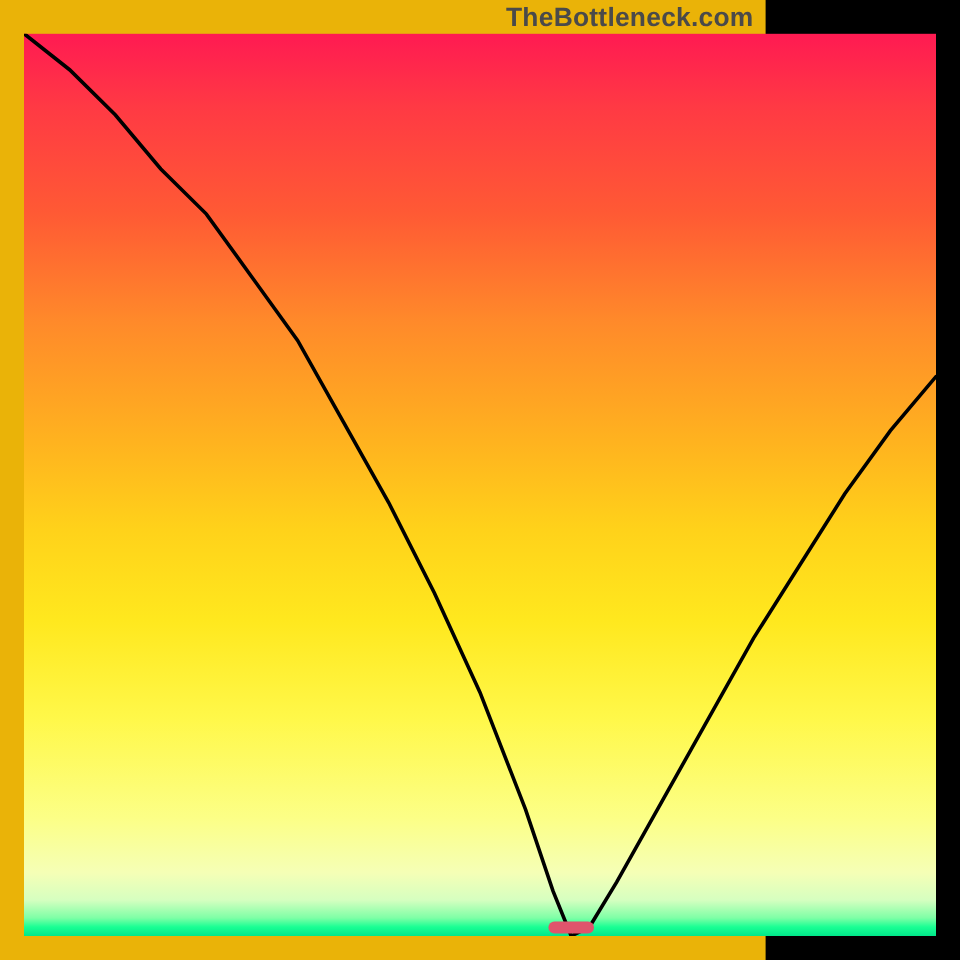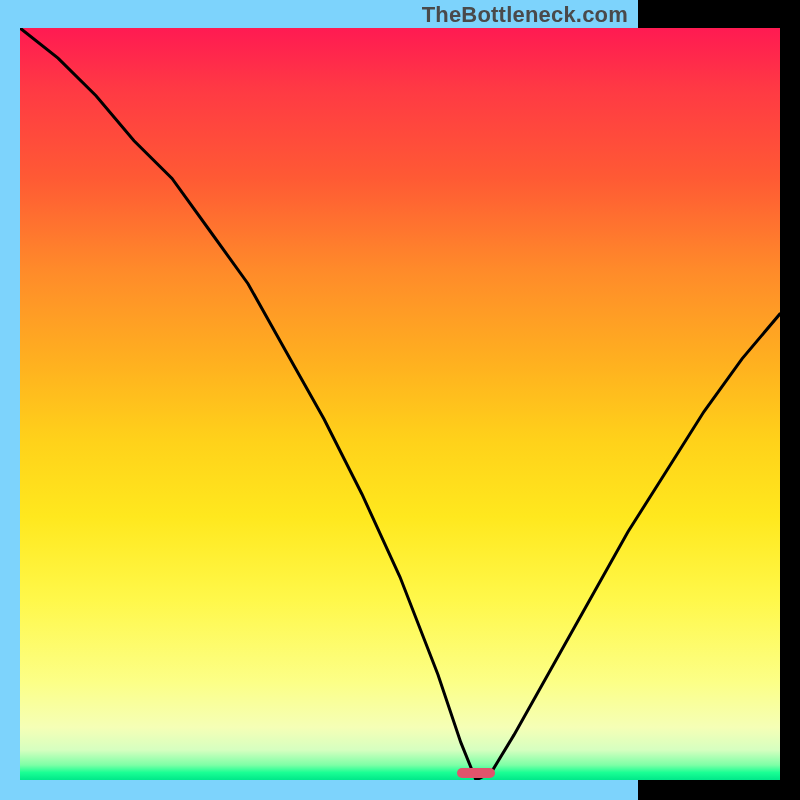--- a/index.html
+++ b/index.html
@@ -8,21 +8,21 @@
     width: 800px;
     height: 800px;
     background: #000;
     font-family: Arial, Helvetica, sans-serif;
     overflow: hidden;
   }
   .frame {
     position: relative;
     width: 638px;
     height: 800px;
-    background: #7dd3fc;
+    background: #eab308;
   }
   .watermark {
     position: absolute;
     top: 2px;
     right: 10px;
     color: #4a4a4a;
     font-size: 22px;
     font-weight: 600;
     letter-spacing: 0.2px;
     z-index: 4;

